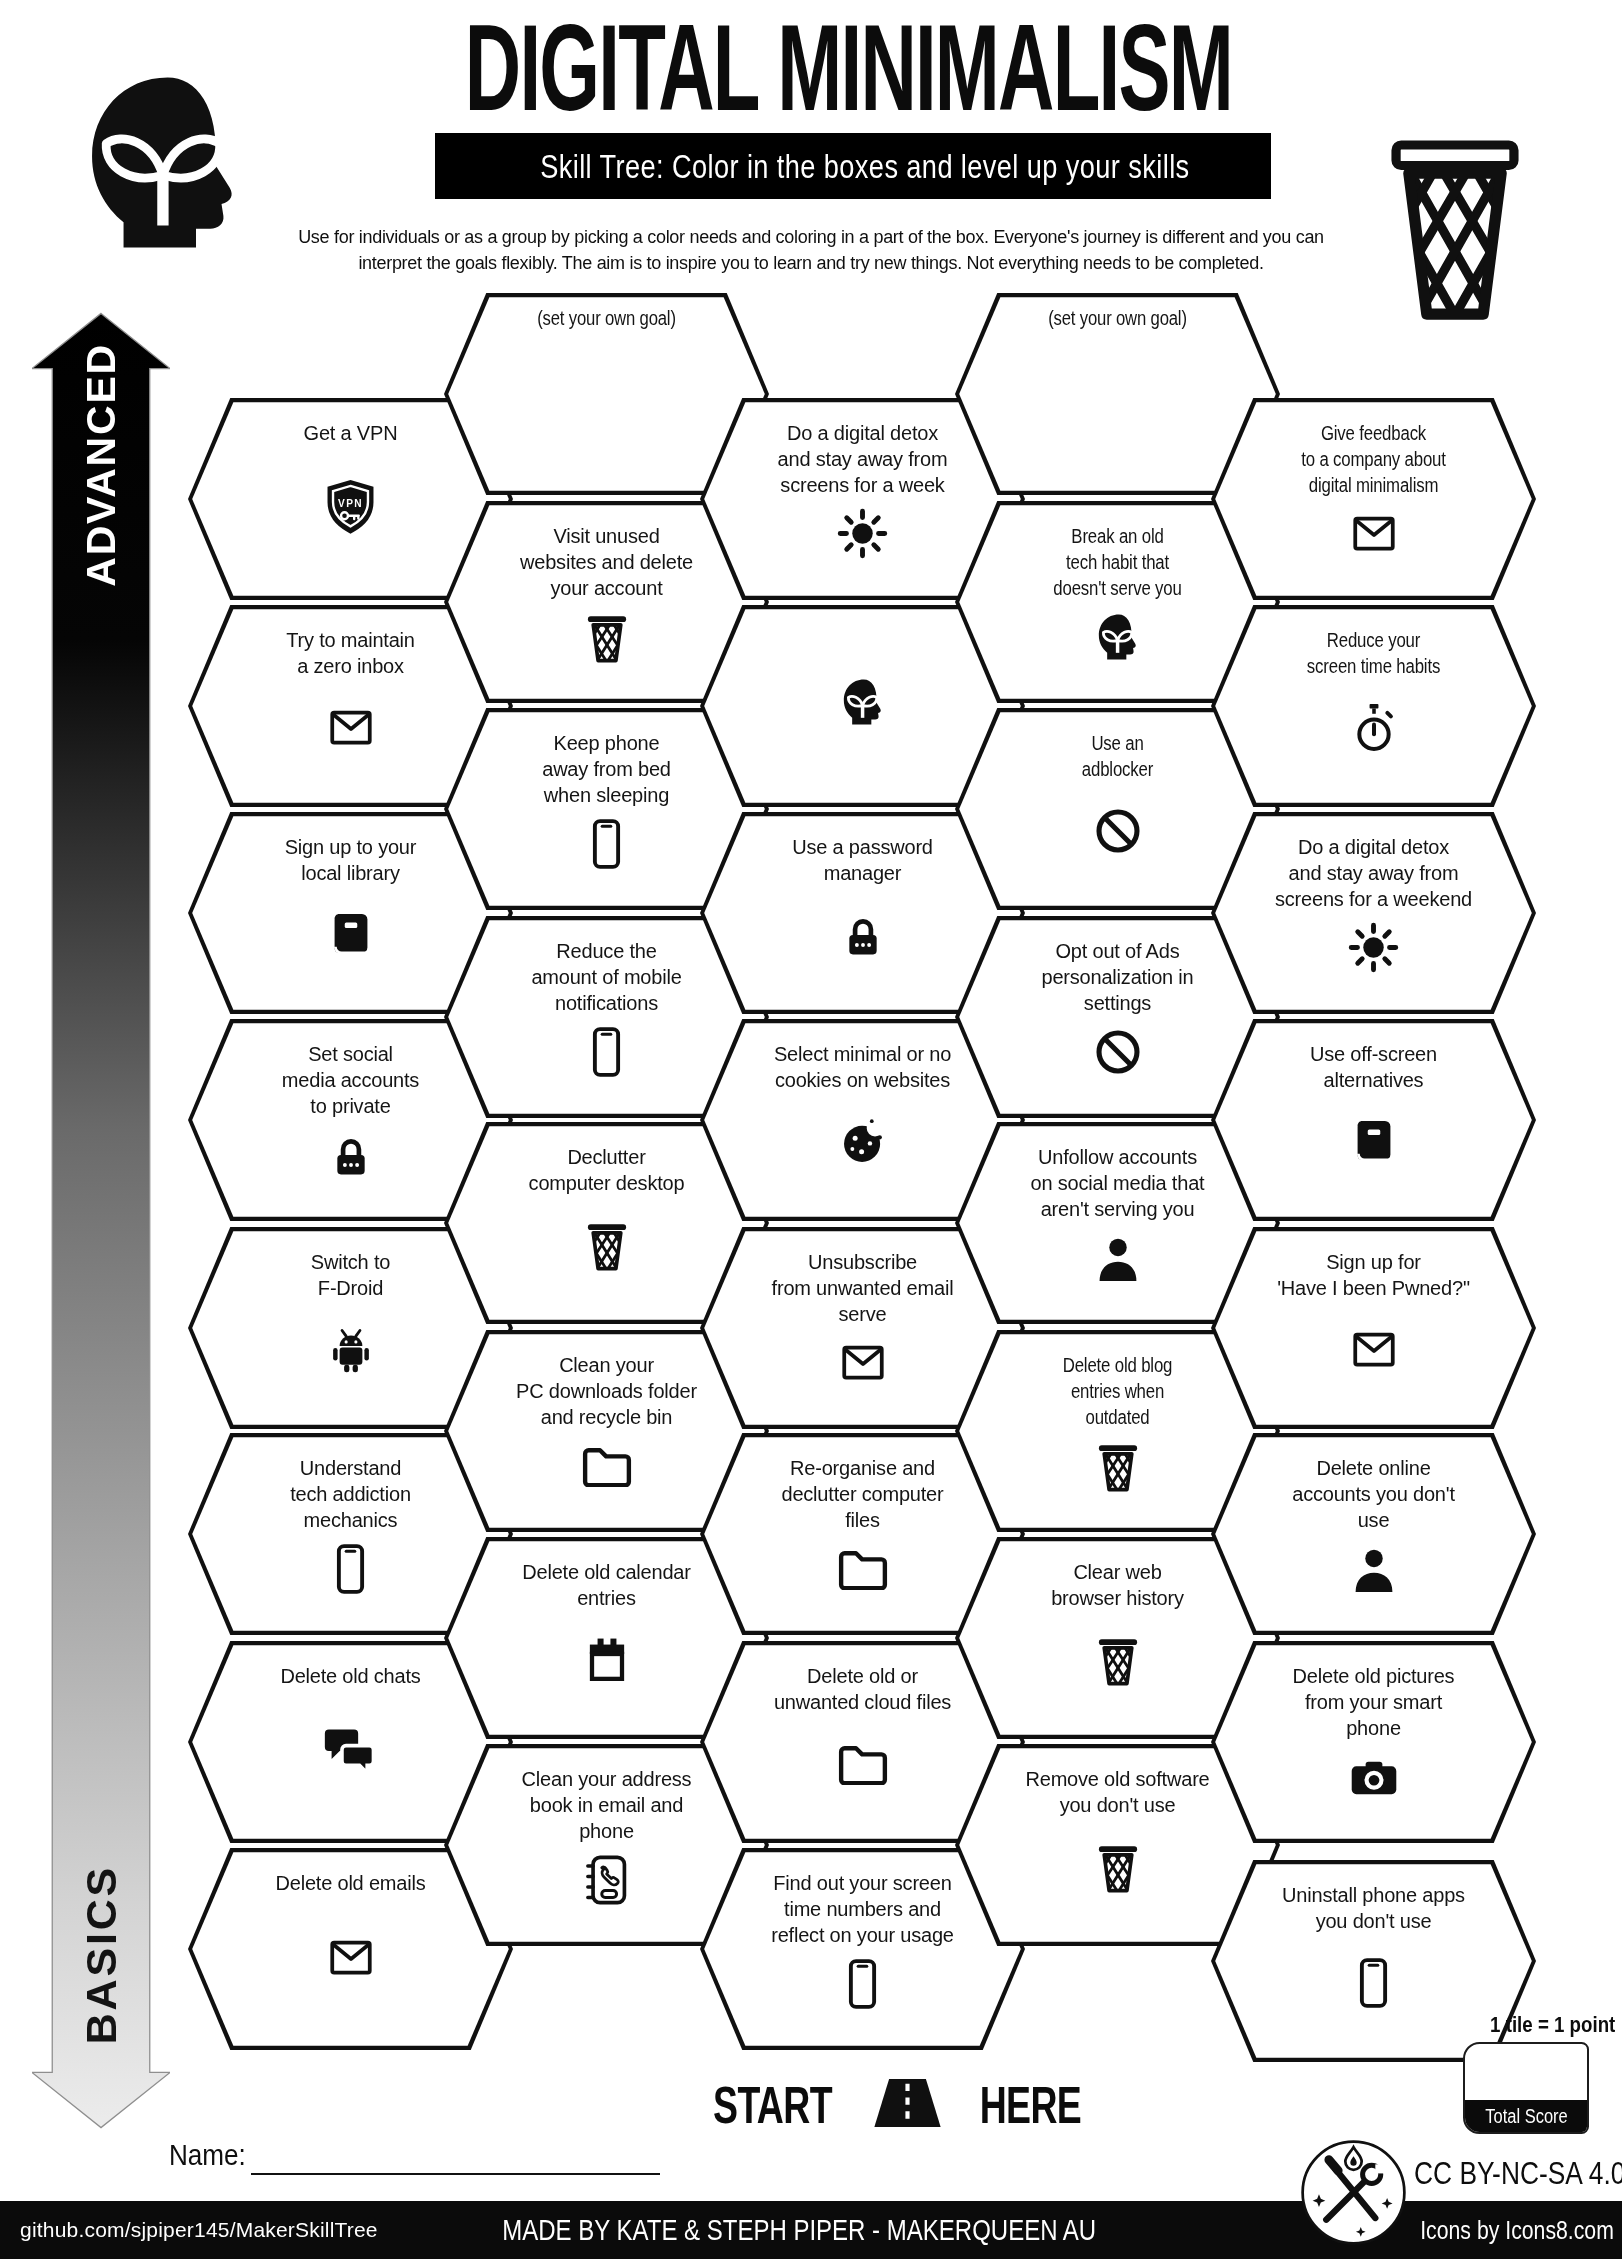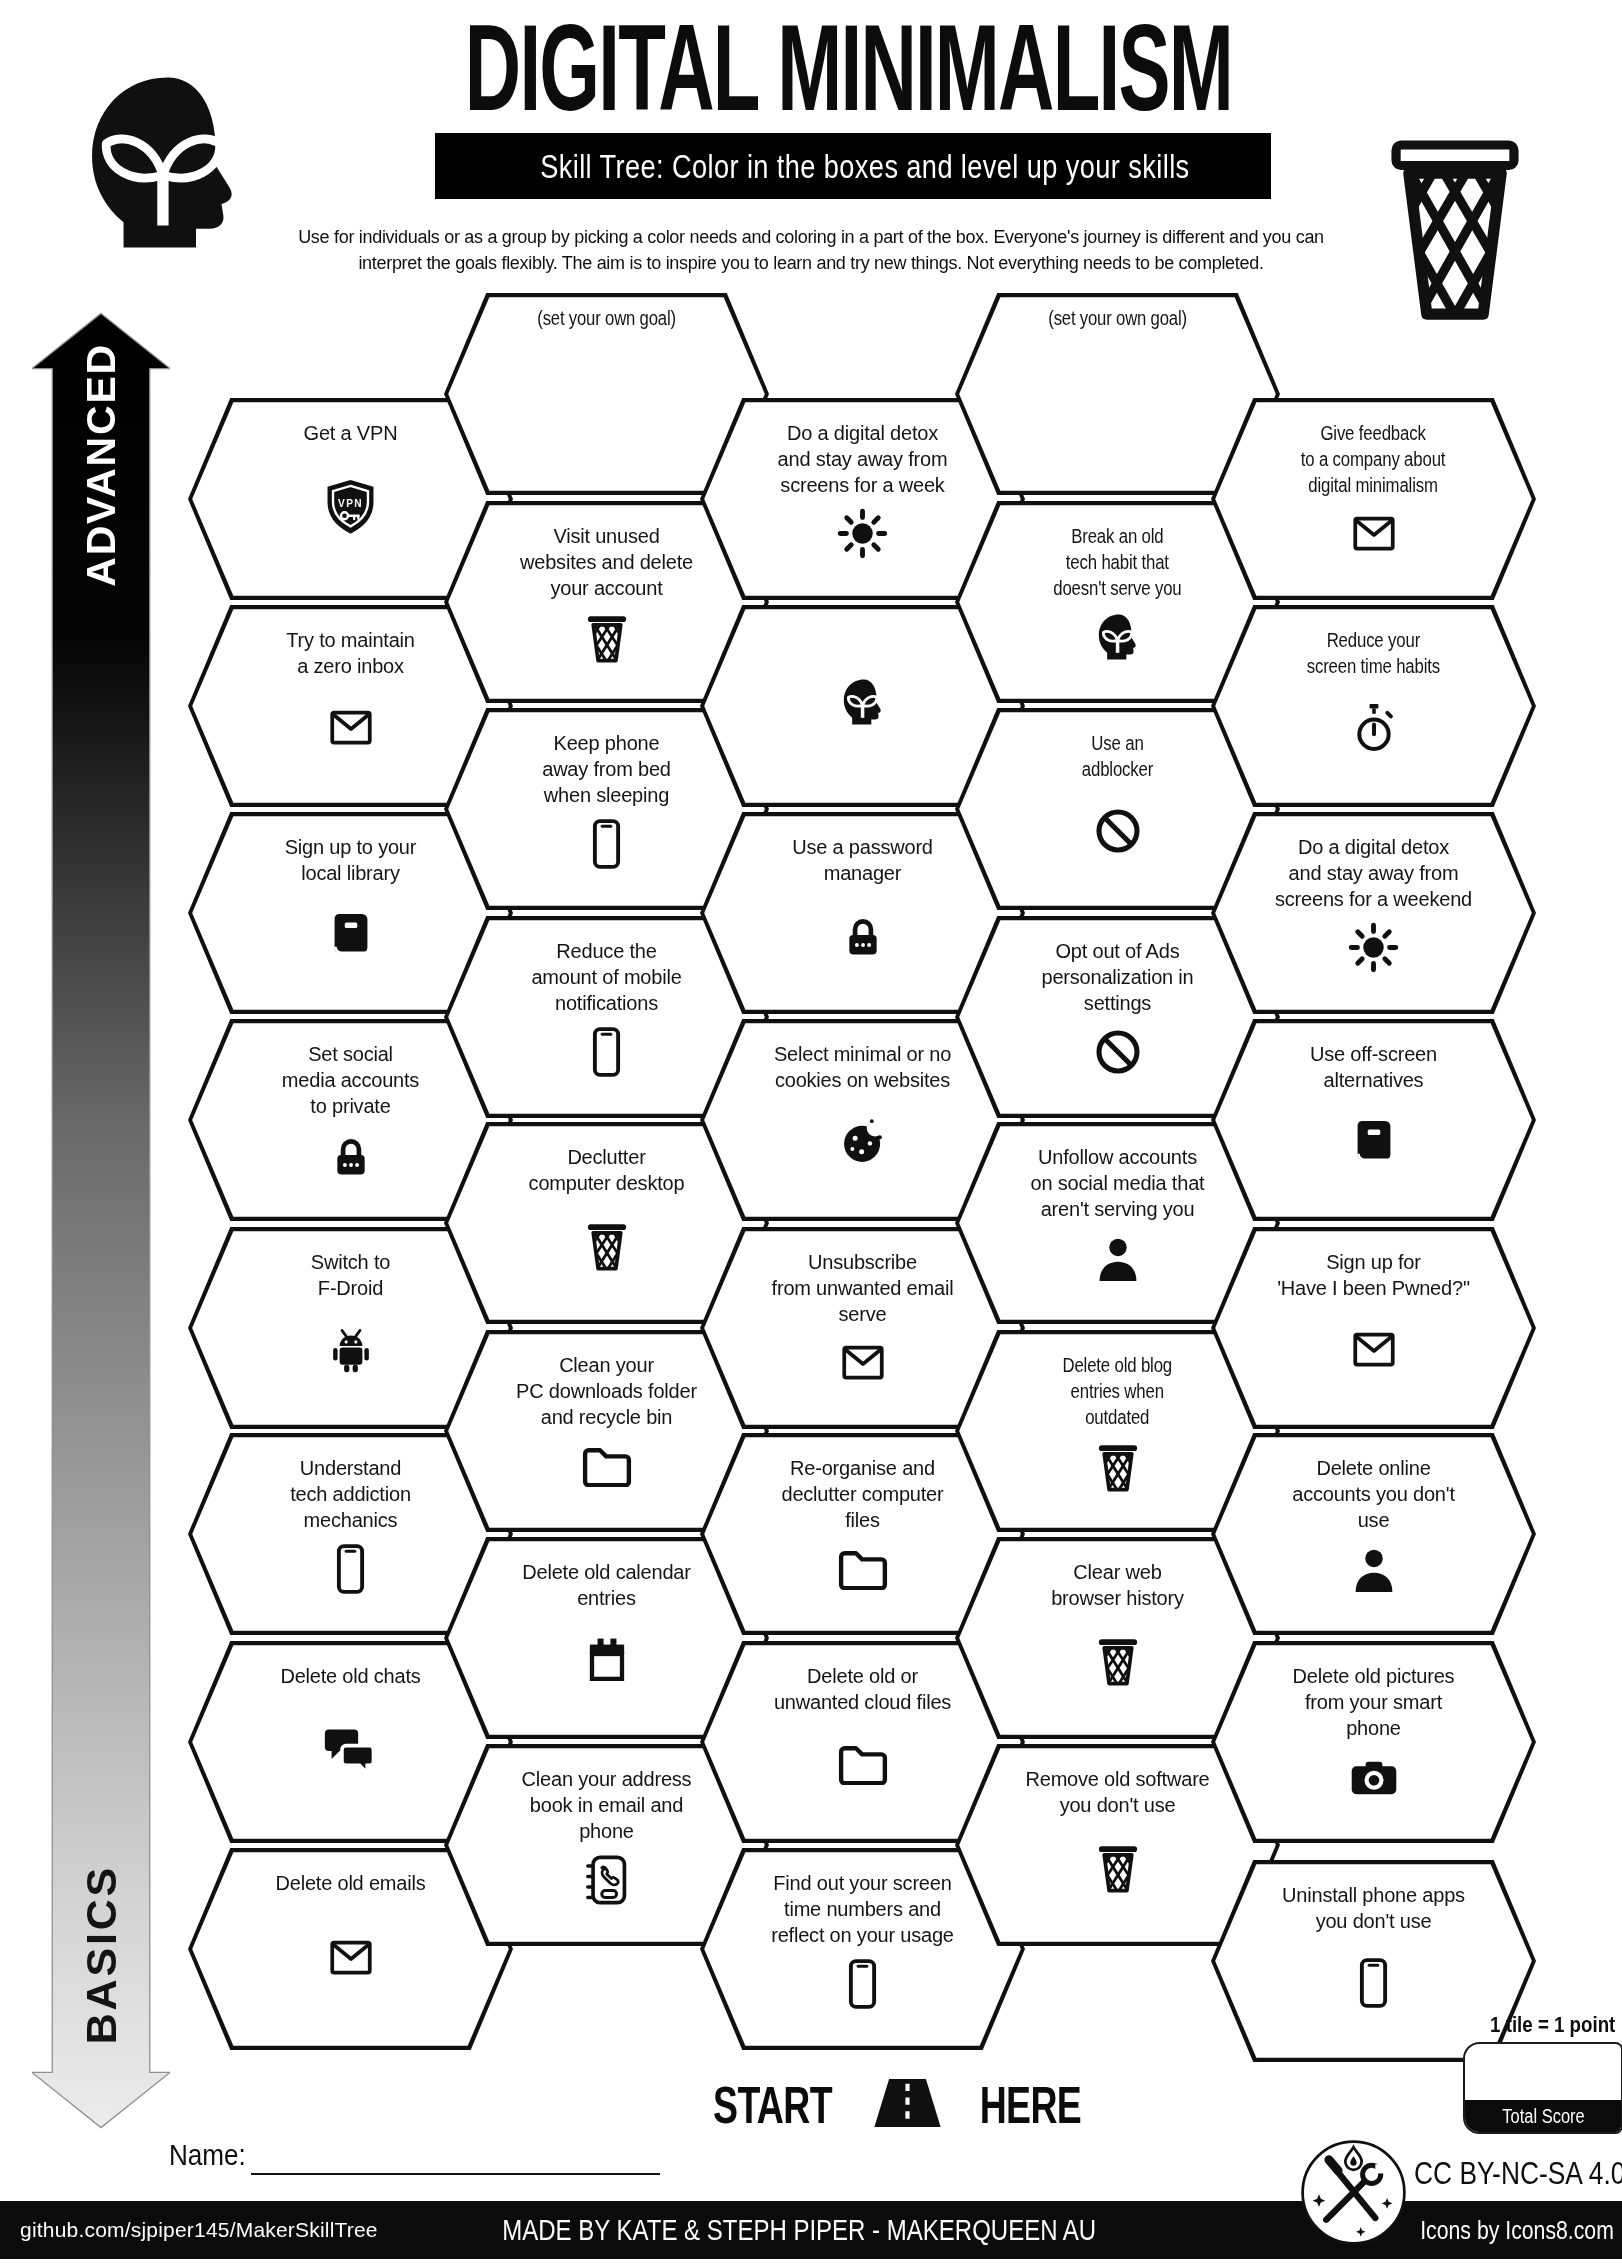--- a/index.html
+++ b/index.html
@@ -26,35 +26,35 @@
   #adv-label{top:340px;height:249px}
   #adv-label span{color:#fff;font-size:41px;letter-spacing:1.8px}
   #bas-label{top:1826px;height:258px}
   #bas-label span{color:#141414;font-size:43px;letter-spacing:2.8px}
   
   .hex{position:absolute;width:325px;height:202px}
   .hex-b{position:absolute;inset:0;background:#101010;
     clip-path:polygon(13% 0,87% 0,100% 50%,87% 100%,13% 100%,0 50%)}
   .hex-i{position:absolute;inset:4.2px;background:#fff;
     clip-path:polygon(13% 0,87% 0,100% 50%,87% 100%,13% 100%,0 50%)}
-  .hex-c{position:absolute;inset:0;display:flex;flex-direction:column;align-items:center;padding-top:22px;box-sizing:border-box}
+  .hex-c{position:absolute;inset:0;display:flex;flex-direction:column;padding-top:22px;box-sizing:border-box}
   .hex-label{font-size:20px;line-height:1.3;text-align:center;white-space:pre-line;color:#151515;letter-spacing:-0.2px;font-weight:500}
   .hex.cond .hex-label{transform:scaleX(.84);transform-origin:center top}
   .hex.goal .hex-c{padding-top:13px}
   .hex.goal .hex-label{font-size:19.4px;transform:scaleX(.86);transform-origin:center top}
   .hex-icon{flex:1;display:flex;align-items:center;justify-content:center;padding-bottom:31px}
   
   #start-row{position:absolute;left:690px;top:2075px;height:59px;display:flex;align-items:center;gap:12px}
   .start-word{font-size:52px;font-weight:900;letter-spacing:-0.9px;transform:scaleX(.72);white-space:nowrap;color:#0c0c0c}
   #name-row{position:absolute;left:169px;top:2139px}
   #name-label{font-size:29px;transform:scaleX(.9);transform-origin:left center;display:inline-block;color:#0f0f0f}
   #name-line{position:absolute;left:251px;top:2173px;width:409px;height:2.3px;background:#111}
   #tile-note{position:absolute;right:7.4px;top:2012px;font-size:22px;font-weight:600;
     transform:scaleX(.85);transform-origin:right center;color:#0d0d0d}
-  #score-card{position:absolute;left:1463px;top:2042px;width:160px;height:92px;background:#fff;
+  #score-card{position:absolute;left:1463px;top:2042px;width:126px;height:92px;background:#fff;
     border:2.3px solid #1c1c1c;border-radius:16.6px 7.4px 7.4px 16.6px;box-sizing:border-box;overflow:hidden}
   #score-band{position:absolute;left:0;right:0;bottom:0;height:32px;background:#0b0b0b;color:#fff;
     display:flex;align-items:center;justify-content:center}
   #score-band span{font-size:19.4px;transform:scaleX(.85);font-weight:500}
   #cc-badge{position:absolute;left:1299px;top:2138px;width:109px;height:109px;z-index:3}
   #cc-text{position:absolute;left:1414px;top:2156px;font-size:31px;font-weight:500;
     transform:scaleX(.85);transform-origin:left center;white-space:nowrap;color:#0d0d0d}
   #footer{position:absolute;left:0;top:2201px;width:1623px;height:58px;background:#0b0b0b;color:#fff;z-index:2}
   #footer-left{position:absolute;left:20px;top:0;height:58px;display:flex;align-items:center;font-size:21px;letter-spacing:0.2px}
   #footer-center{position:absolute;left:517px;width:565px;top:0;height:58px;display:flex;align-items:center;justify-content:center}

